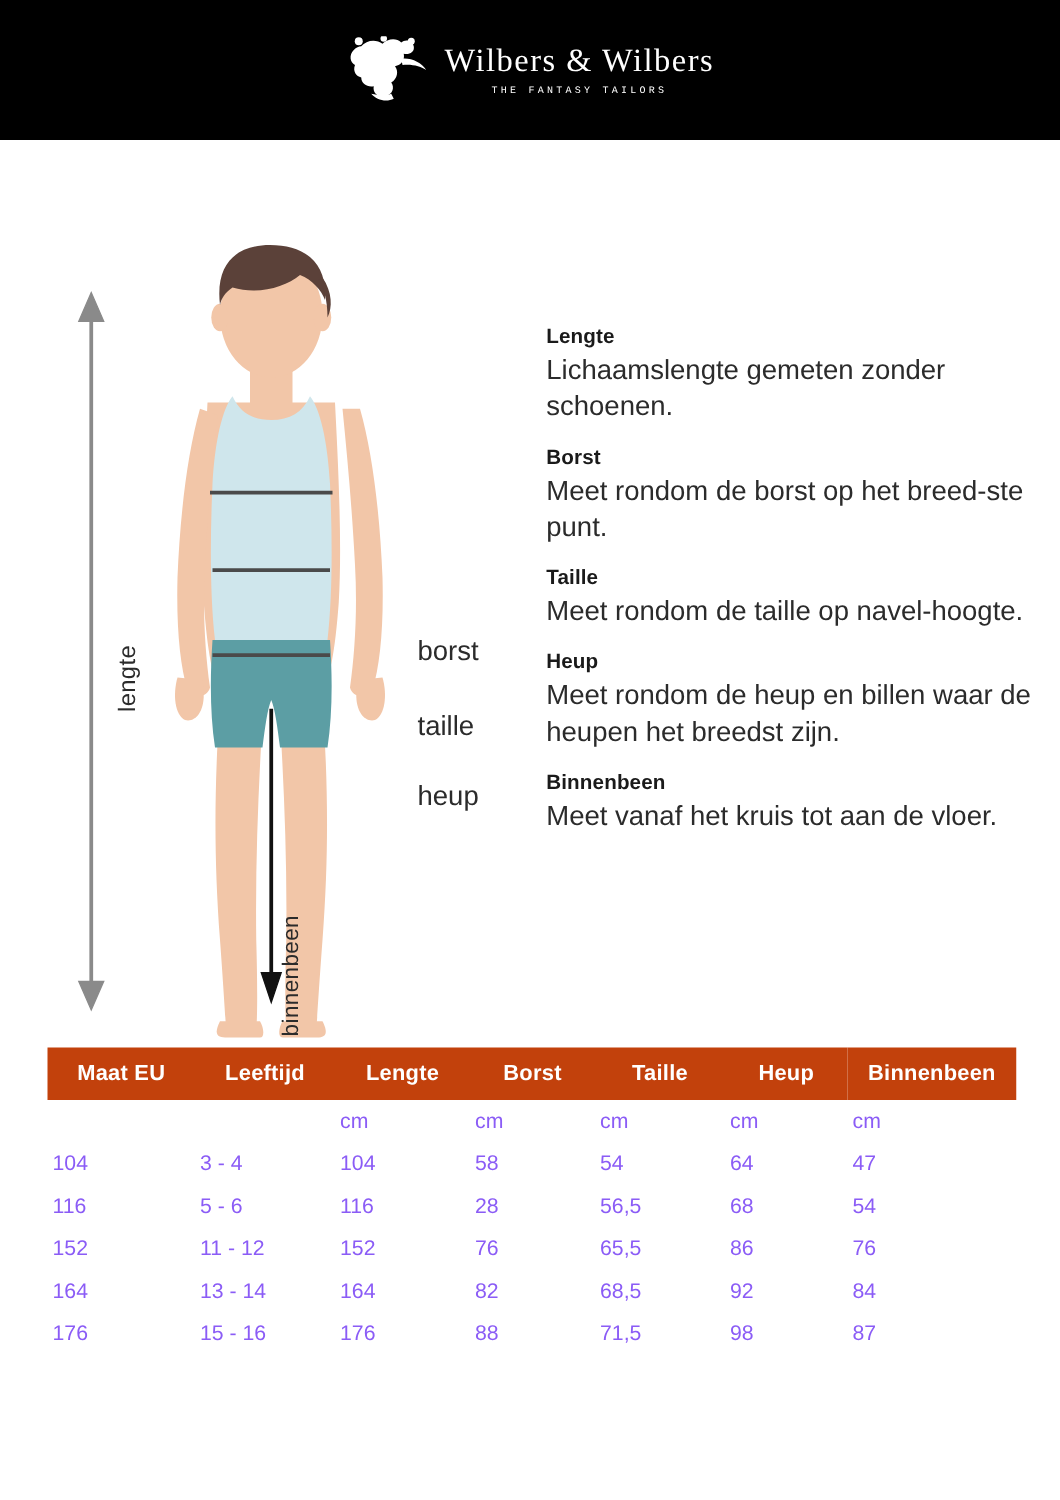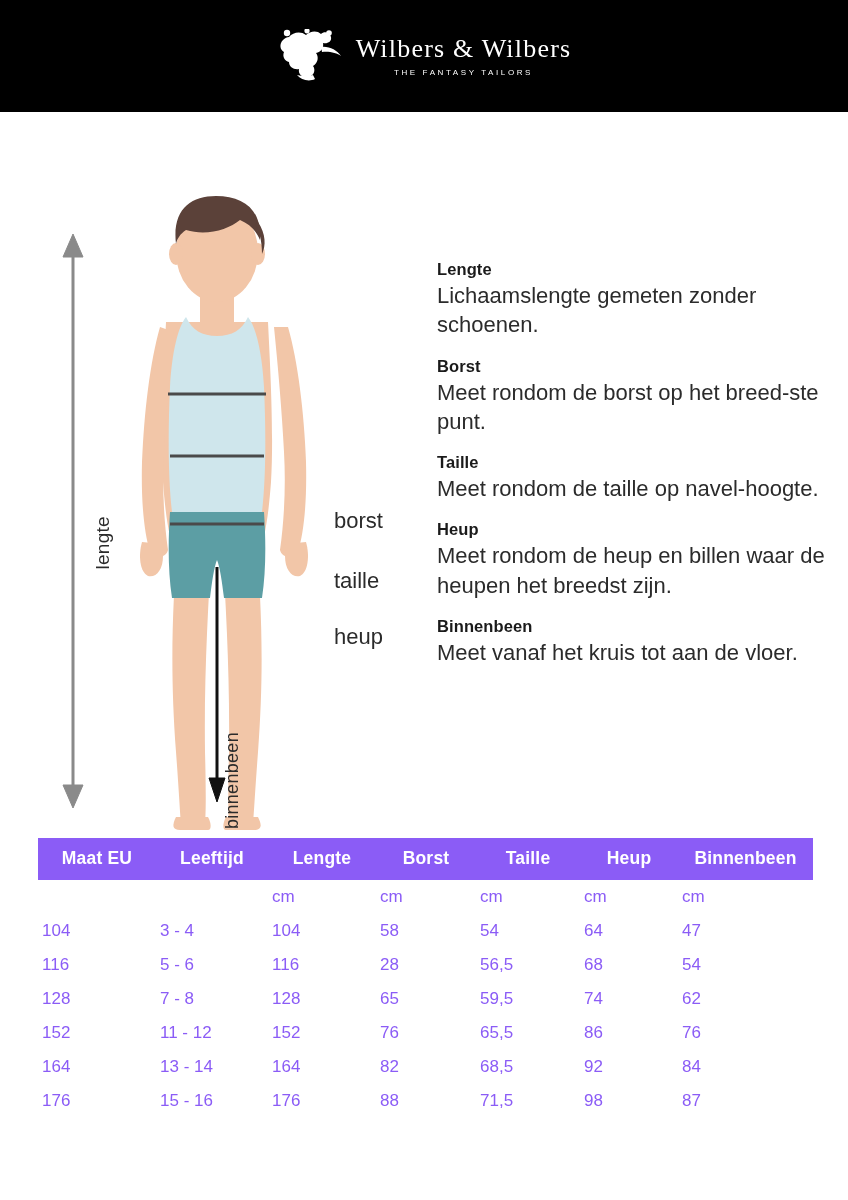--- a/index.html
+++ b/index.html
@@ -44,21 +44,21 @@
   }
   .logo-name {
     color: #ffffff;
     font-family: "Liberation Serif", serif;
     font-size: 26px;
     letter-spacing: 1.2px;
     font-weight: 400;
   }
   .logo-tag {
     color: #ffffff;
-    font-family: Liberation Sans, sans-serif;
+    font-family: Liberation Mono, monospace;
     font-size: 8px;
     letter-spacing: 2.6px;
     margin-top: 7px;
   }
 
   
   .content {
     position: relative;
     width: 848px;
     height: 720px;
@@ -122,21 +122,21 @@
     left: 38px;
     top: 838px;
     width: 775px;
   }
   table.size-table {
     border-collapse: collapse;
     width: 775px;
     table-layout: fixed;
   }
   table.size-table thead th {
-    background: #8b5cf6;
+    background: #c2410c;
     color: #ffffff;
     font-size: 17.5px;
     font-weight: bold;
     padding: 10px 6px 11px 6px;
     text-align: center;
     letter-spacing: .2px;
   }
   table.size-table thead th:first-child { text-align: center; }
   table.size-table tbody td {
     text-align: left;
@@ -311,29 +311,20 @@
       <tr>
         <td>116</td>
         <td>5 - 6</td>
         <td>116</td>
         <td>28</td>
         <td>56,5</td>
         <td>68</td>
         <td>54</td>
       </tr>
       <tr>
-        <td>128</td>
-        <td>7 - 8</td>
-        <td>128</td>
-        <td>65</td>
-        <td>59,5</td>
-        <td>74</td>
-        <td>62</td>
-      </tr>
-      <tr>
         <td>152</td>
         <td>11 - 12</td>
         <td>152</td>
         <td>76</td>
         <td>65,5</td>
         <td>86</td>
         <td>76</td>
       </tr>
       <tr>
         <td>164</td>

